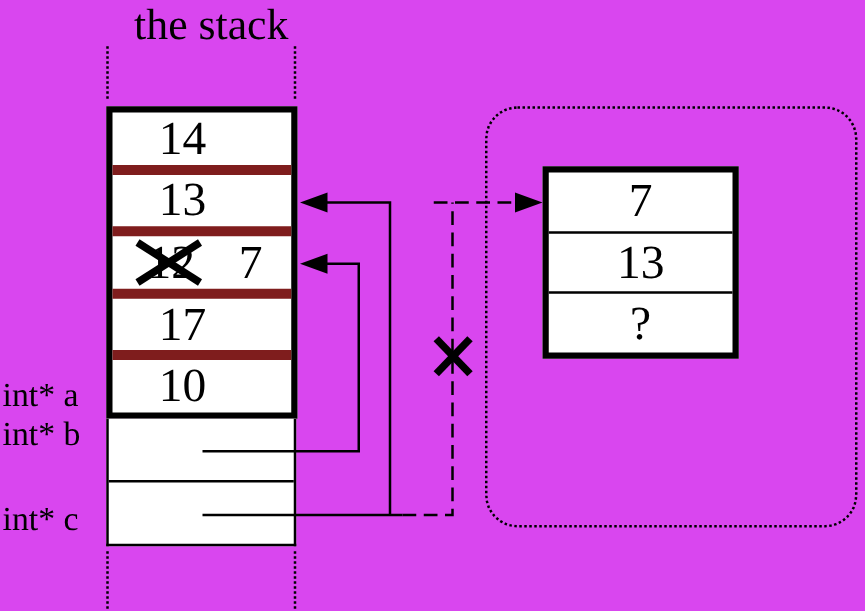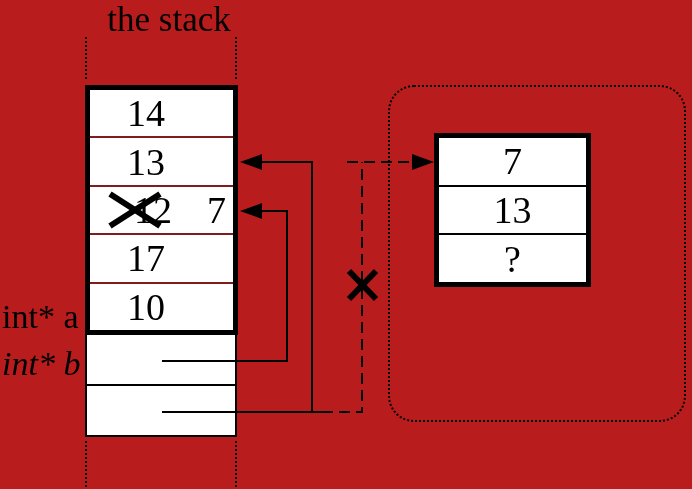--- a/index.html
+++ b/index.html
@@ -1,21 +1,21 @@
 <!DOCTYPE html>
 <html><head>
 <meta charset="utf-8">
 <style>
   * { margin: 0; padding: 0; box-sizing: border-box; }
   html, body { background: #ffffff; }
   .canvas {
     position: relative;
     width: 692px;
     height: 489px;
-    background: #b91c1c;
+    background: #d946ef;
     color: #000000;
     font-family: "Liberation Serif", serif;
     overflow: hidden;
   }
   .title {
     position: absolute;
     top: 2px;
     font-size: 35px;
     line-height: 35px;
     text-align: center;
@@ -37,51 +37,51 @@
   .stack-box {
     position: absolute;
     left: 85px; top: 85px;
     width: 153px; height: 250px;
     border: 5px solid #000000;
     display: flex; flex-direction: column;
     background: #ffffff;
   }
   .scell {
     flex: 1;
-    border-bottom: 2px solid #7f1d1d;
+    border-bottom: 8px solid #7f1d1d;
     display: flex; align-items: center;
     padding-left: 37px;
     font-size: 38px;
     line-height: 1;
   }
   .scell:last-child { border-bottom: none; }
-  .scell.crossed { padding-left: 44px; }
+  .scell.crossed { padding-left: 28px; }
   .crossed-new { margin-left: 35px; }
 
   .sub-rows {
     position: absolute;
     left: 85px; top: 335px;
     width: 152px; height: 102px;
     border: 2px solid #000000;
     border-top: none;
     display: flex; flex-direction: column;
     background: #ffffff;
   }
   .sub-row { flex: 1; }
   .sub-row:first-child { border-bottom: 2px solid #000000; }
 
   .ptr-label {
     position: absolute;
     left: 2px;
-    font-size: 34px;
+    font-size: 27px;
     line-height: 27px;
     white-space: nowrap;
   }
   .lbl-a { top: 303px; }
-  .lbl-b { top: 350px; font-style: italic; }
+  .lbl-b { top: 334px; }
   .lbl-c { top: 402px; }
 
   .heap-region {
     position: absolute;
     left: 388px; top: 85px;
     width: 298px; height: 337px;
     border: 2px dotted #000000;
     border-radius: 26px;
   }
   .heap-box {
@@ -139,20 +139,21 @@
     </div>
   </div>
 
   <div class="sub-rows">
     <div class="sub-row"></div>
     <div class="sub-row"></div>
   </div>
 
   <div class="ptr-label lbl-a">int* a</div>
   <div class="ptr-label lbl-b">int* b</div>
+  <div class="ptr-label lbl-c">int* c</div>
 
   <div class="heap-region"></div>
 
   <div class="heap-box">
     <div class="hcell">
       <span>7</span>
     </div>
     <div class="hcell">
       <span>13</span>
     </div>

